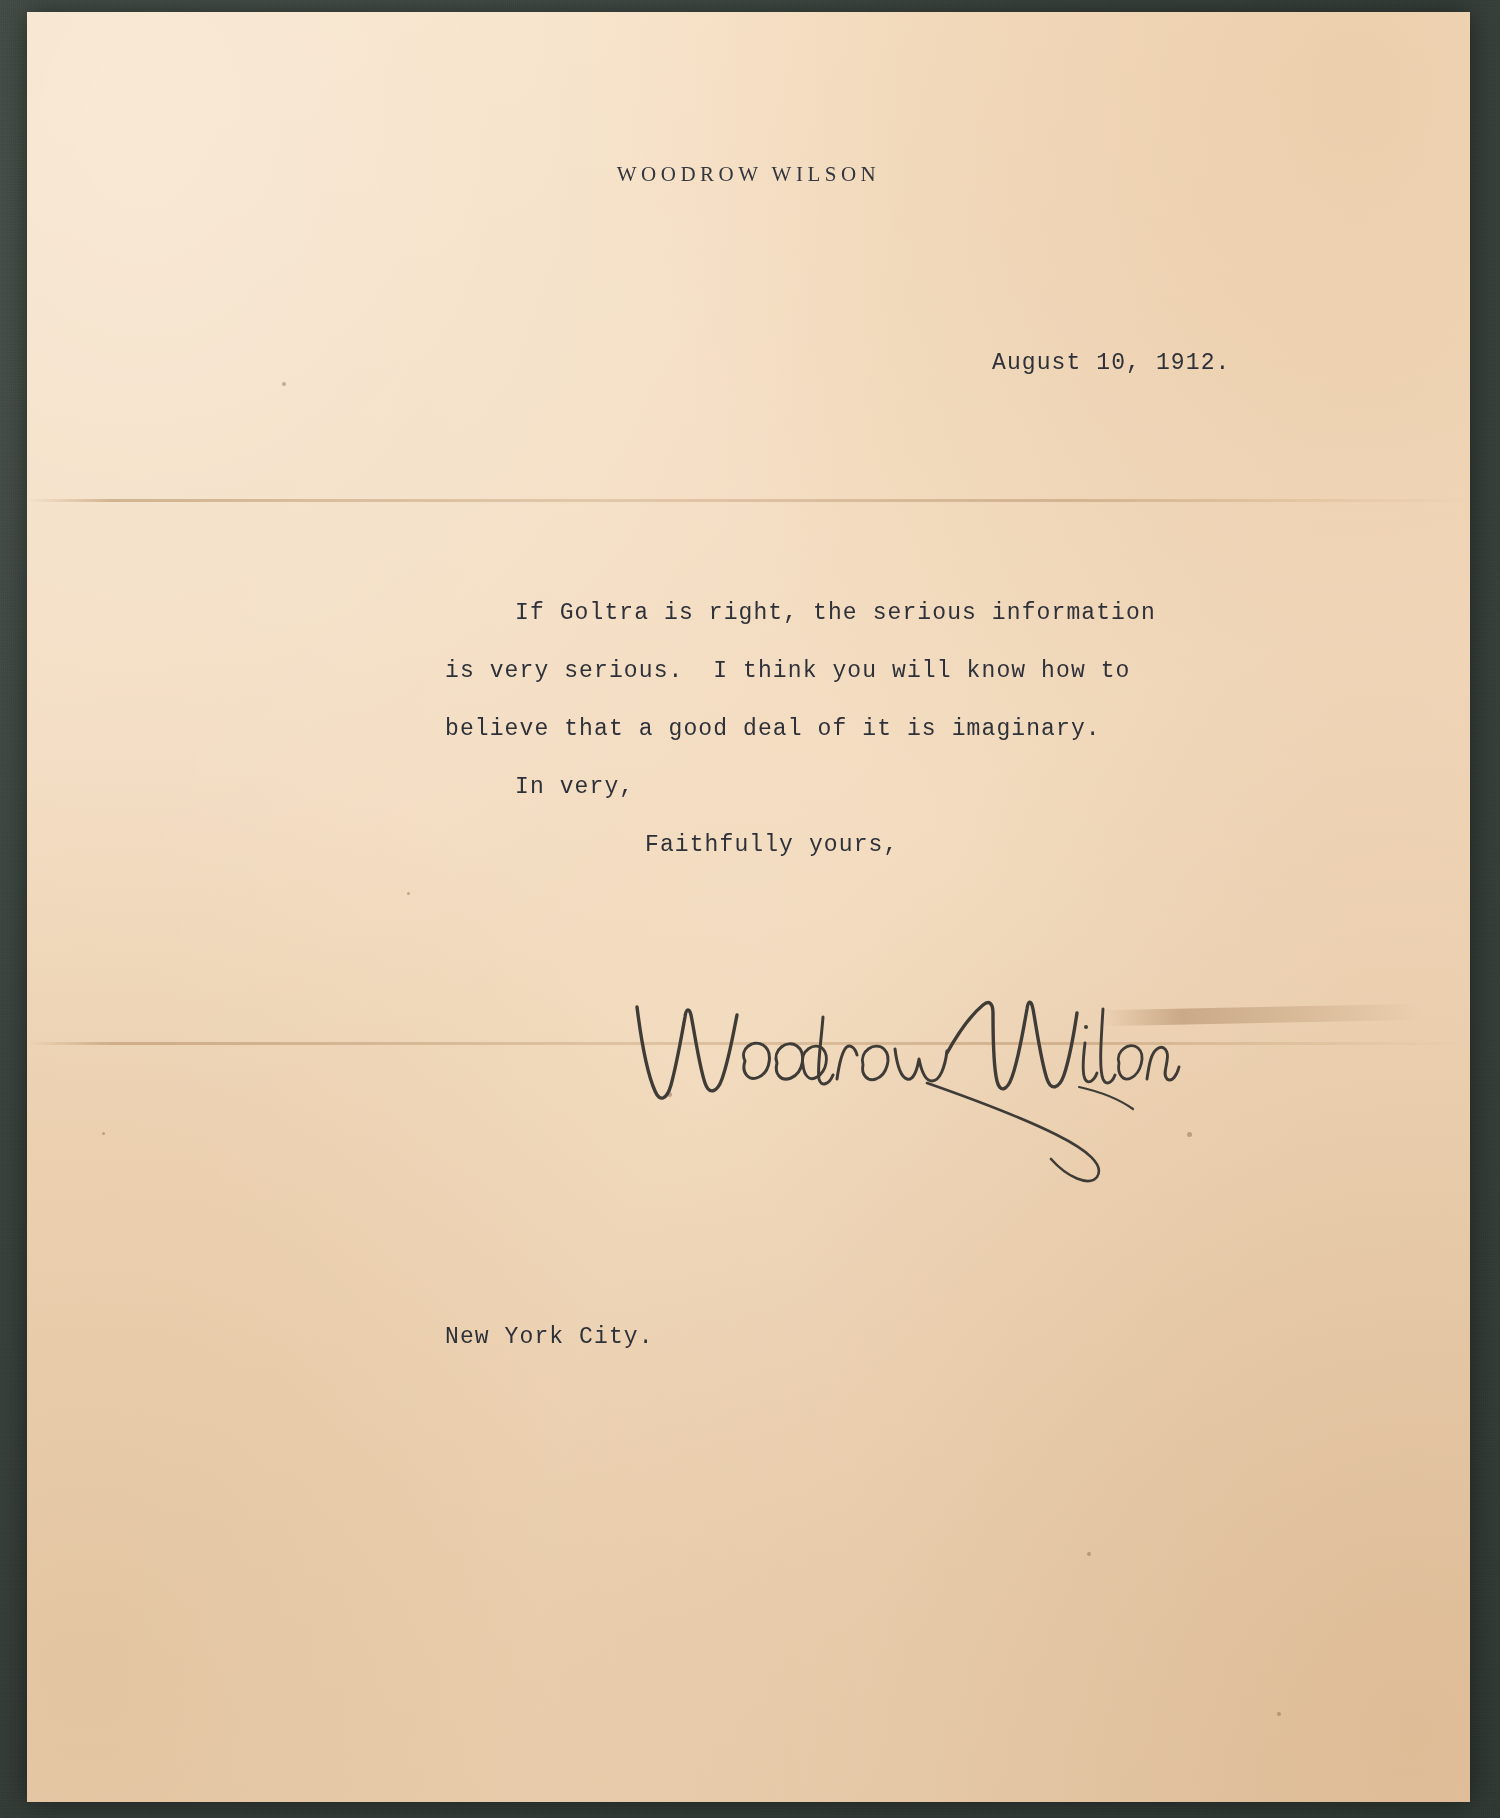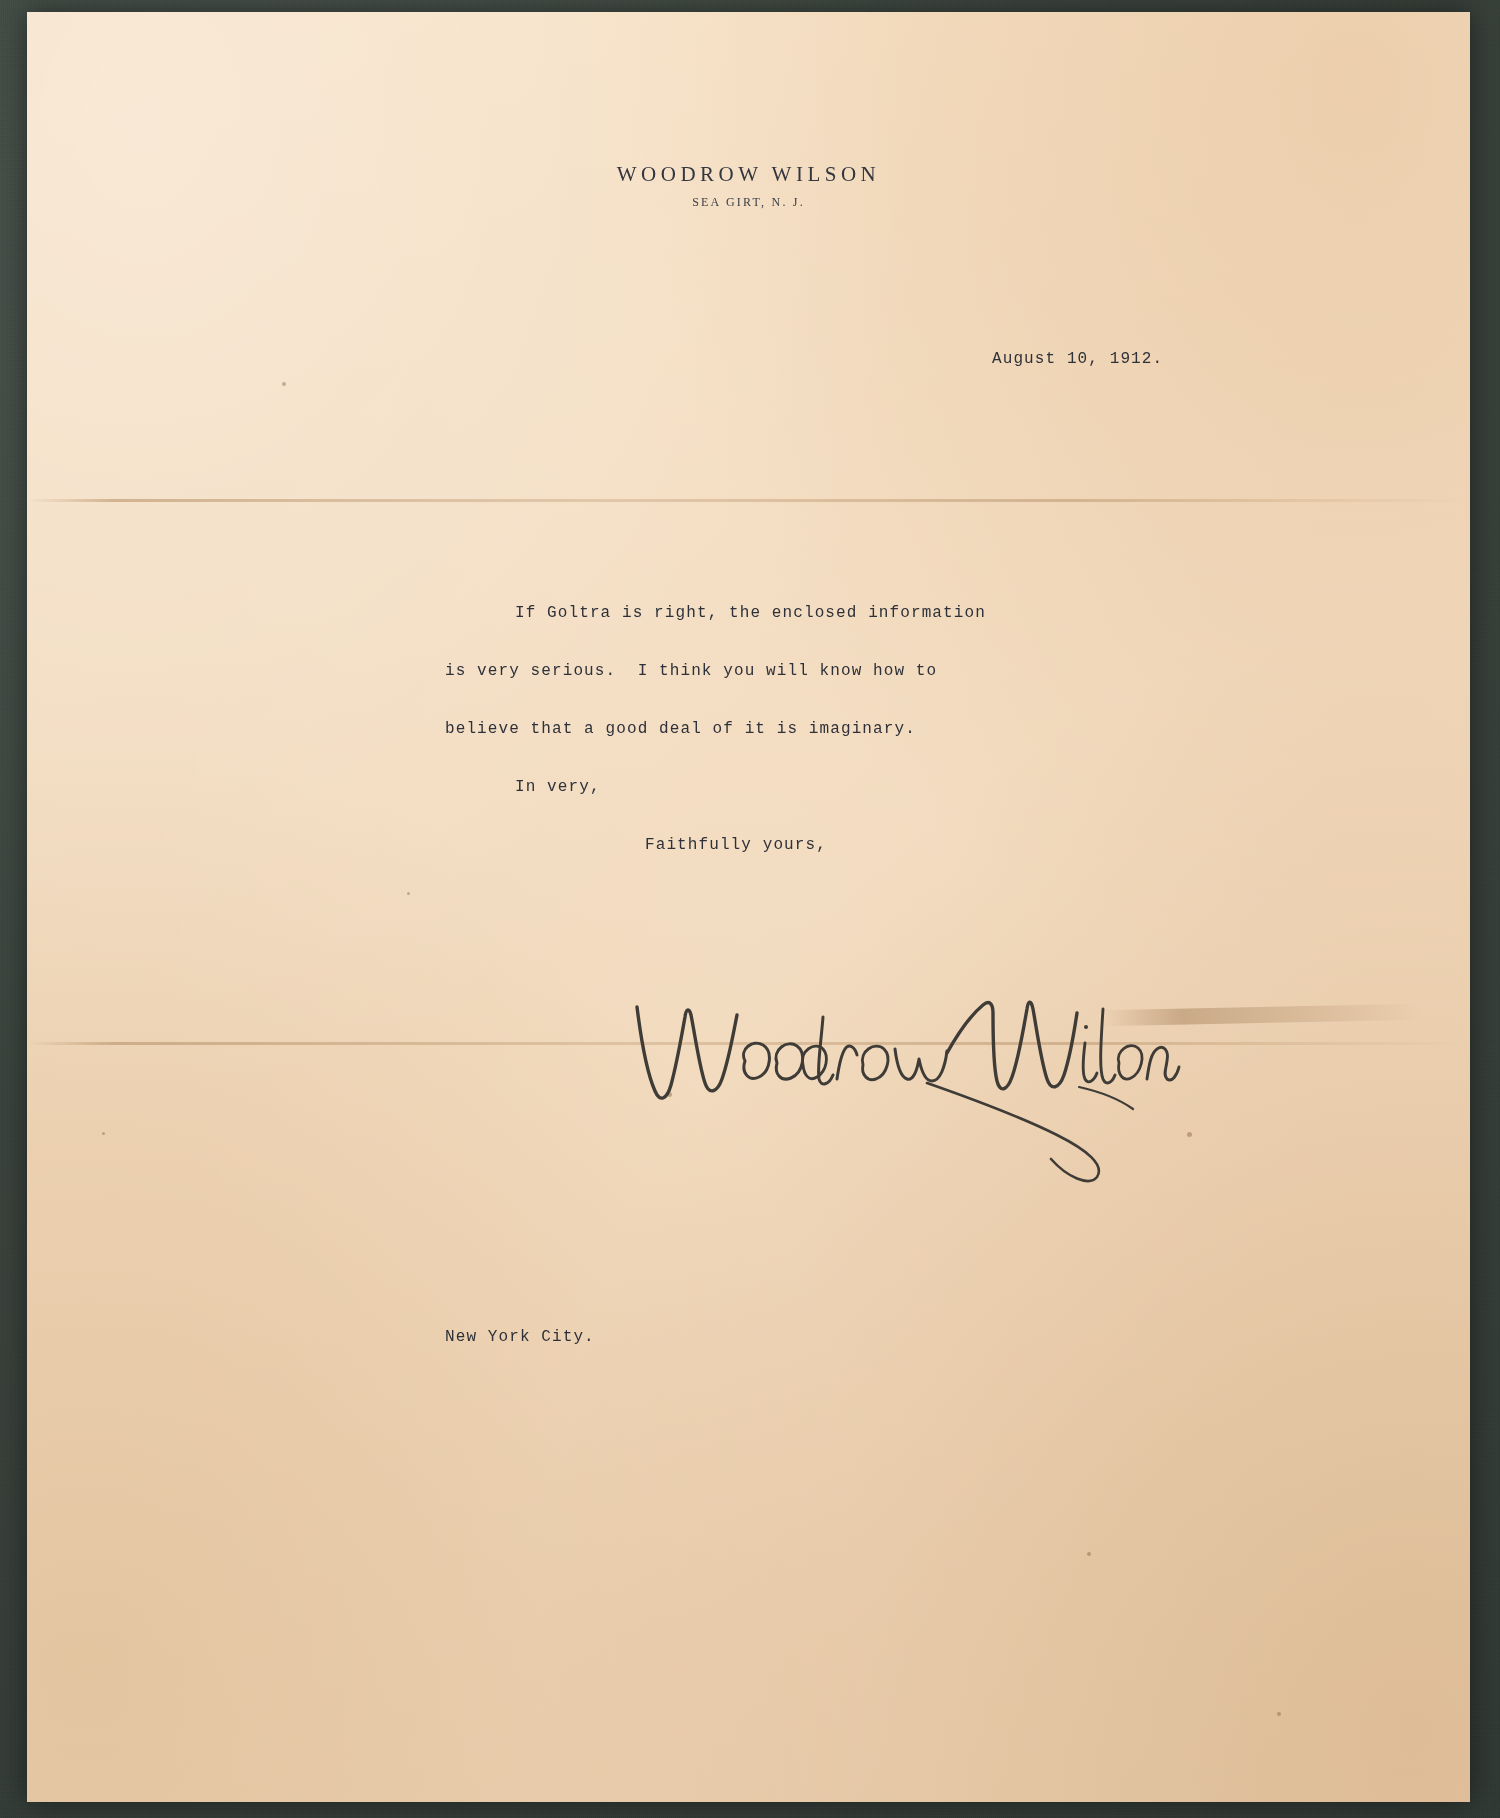--- a/index.html
+++ b/index.html
@@ -112,21 +112,21 @@
     font-family: "Liberation Serif", serif;
     font-size: 12px;
     letter-spacing: 2.2px;
     color: #3a3d46;
     margin-top: 8px;
   }
 
   .typed {
     font-family: "Liberation Mono", "DejaVu Sans Mono", monospace;
     color: #2e3139;
-    font-size: 16px;
+    font-size: 23px;
     letter-spacing: 1.1px;
     white-space: pre;
   }
 
   #date-line {
     position: absolute;
     left: 965px;
     top: 338px;
   }
 
@@ -172,27 +172,26 @@
   <div class="speck" style="left:255px; top:370px; width:4px; height:4px;"></div>
   <div class="speck" style="left:640px; top:1080px; width:5px; height:5px;"></div>
   <div class="speck" style="left:1160px; top:1120px; width:5px; height:5px;"></div>
   <div class="speck" style="left:380px; top:880px; width:3px; height:3px;"></div>
   <div class="speck" style="left:1060px; top:1540px; width:4px; height:4px;"></div>
   <div class="speck" style="left:1250px; top:1700px; width:4px; height:4px;"></div>
   <div class="speck" style="left:75px; top:1120px; width:3px; height:3px;"></div>
 
   <div id="letterhead">
     <div id="letterhead-name">WOODROW WILSON</div>
-    <div id="letterhead-place">SEA GIRT, N. J.</div>
   </div>
 
   <div class="typed" id="date-line">August 10, 1912.</div>
 
   <div id="body-block">
-    <div class="typed indent1">If Goltra is right, the enclosed information</div>
+    <div class="typed indent1">If Goltra is right, the serious information</div>
     <div class="typed">is very serious.  I think you will know how to</div>
     <div class="typed">believe that a good deal of it is imaginary.</div>
     <div class="typed indent2">In very,</div>
     <div class="typed indent3">Faithfully yours,</div>
   </div>
 
   <svg id="signature" viewBox="0 0 560 210">
     <g fill="none" stroke="#3f3c38" stroke-linecap="round" stroke-linejoin="round">
 
       <path d="M10,20 C14,52 20,86 28,104 C33,116 40,112 44,98 C50,76 54,52 58,30 C59,22 62,20 64,28 C68,48 72,78 78,96 C82,108 90,106 95,92 C102,72 106,48 110,28" stroke-width="3.4"></path>

